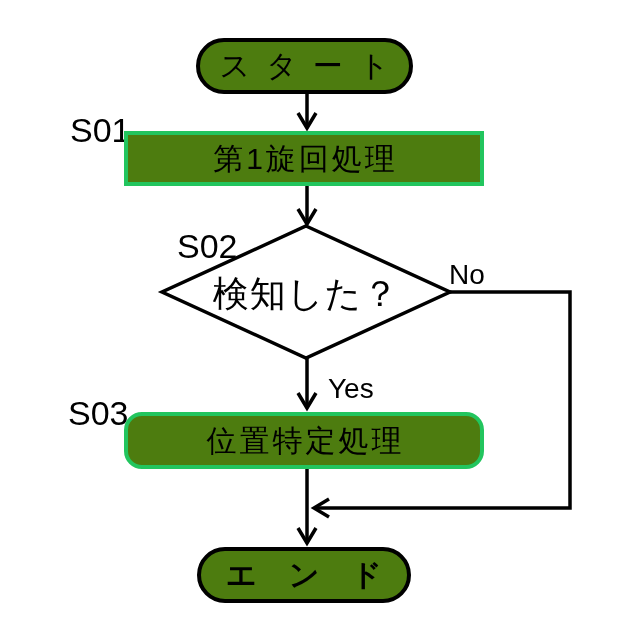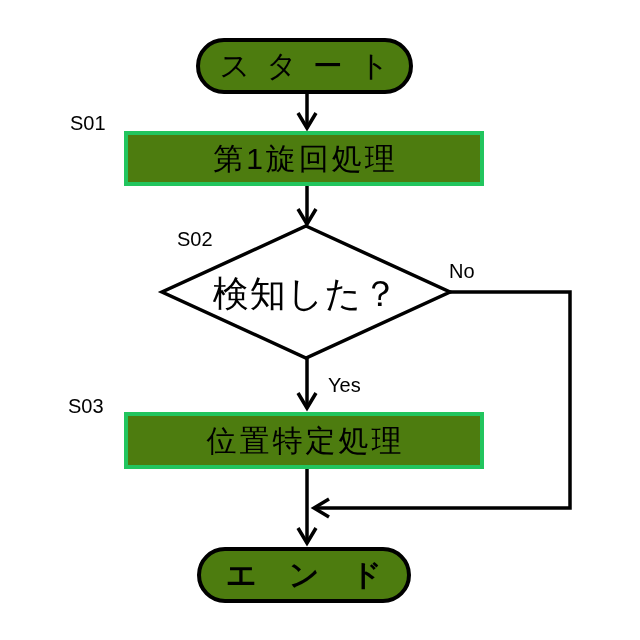--- a/index.html
+++ b/index.html
@@ -49,38 +49,38 @@
     top: 276px;
     width: 290px;
     text-align: center;
     font-size: 36px;
     line-height: 1;
     letter-spacing: 1px;
     white-space: nowrap;
   }
   .step-label {
     position: absolute;
-    font-size: 20px;
+    font-size: 34px;
     line-height: 1;
     white-space: nowrap;
   }
   .branch-label {
     position: absolute;
-    font-size: 20px;
+    font-size: 28px;
     line-height: 1;
     white-space: nowrap;
   }
   #step-s01 { left: 70px;  top: 113px; }
   #step-s02 { left: 177px; top: 229px; }
   #step-s03 { left: 68px;  top: 396px; }
   #label-no  { left: 449px; top: 261px; }
   #label-yes { left: 312px; top: 375px; margin-left: 16px; }
   #node-start { left: 196px; top: 38px;  width: 217px; height: 56px; }
   #node-s01   { left: 124px; top: 131px; width: 360px; height: 55px; }
-  #node-s03   { left: 124px; top: 412px; width: 360px; height: 57px; }
+  #node-s03   { left: 124px; top: 412px; width: 360px; height: 57px; border-radius: 18px; }
   #node-end   { left: 197px; top: 547px; width: 214px; height: 56px; font-weight: bold; }
 </style>
 </head>
 <body>
 
 <div class="canvas">
 
   <svg class="layer" width="640" height="640" viewBox="0 0 640 640">
     <defs>
       <marker id="vhead" markerUnits="userSpaceOnUse" markerWidth="40" markerHeight="40" viewBox="-20 -20 40 40" refX="0" refY="0" orient="auto">

